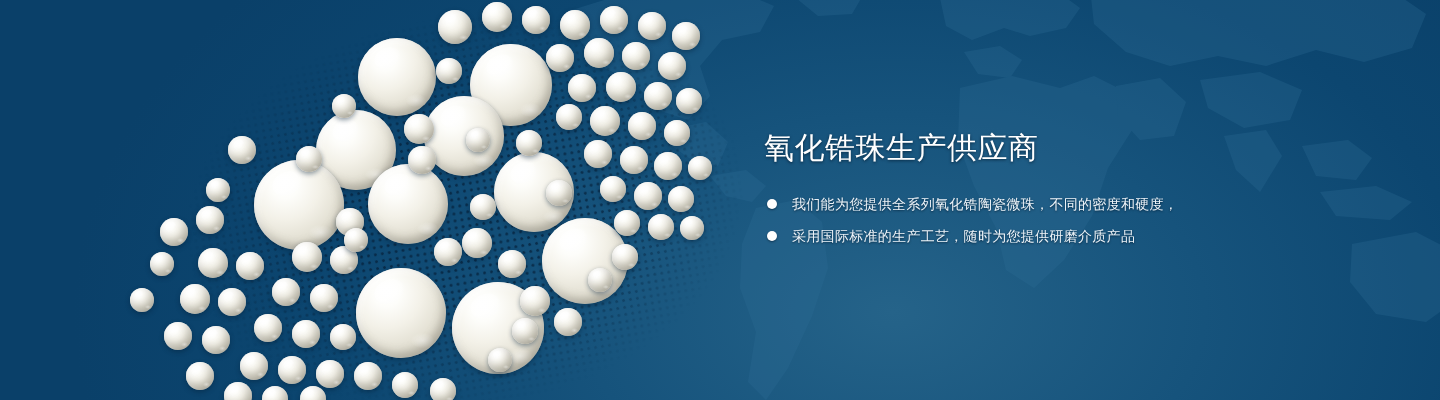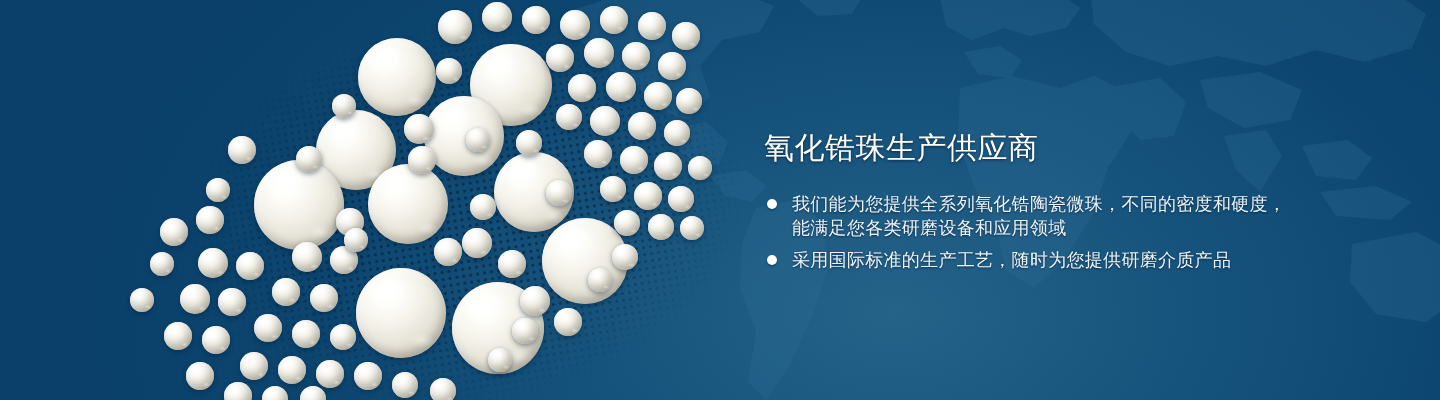--- a/index.html
+++ b/index.html
@@ -97,21 +97,21 @@
   }
   .bullets {
     list-style: none;
     margin: 0; padding: 0;
   }
   .bullet {
     position: relative;
     padding-left: 28px;
     margin-bottom: 8px;
     color: #eef4f9;
-    font-size: 18px;
+    font-size: 14px;
     font-weight: 400;
     line-height: 24px;
     letter-spacing: 0.3px;
     text-shadow: 0 1px 2px rgba(2,24,44,0.70);
   }
   .bullet:last-child { margin-bottom: 0; }
   .bullet .dot {
     position: absolute;
     left: 3px; top: 7px;
     width: 10px; height: 10px;
@@ -260,21 +260,20 @@
   </div>
 
   <div class="copy">
     <h1 class="headline">氧化锆珠生产供应商</h1>
 
     <ul class="bullets">
 
       <li class="bullet">
         <span class="dot"></span>
         <span class="line">我们能为您提供全系列氧化锆陶瓷微珠，不同的密度和硬度，</span>
-        <span class="line">能满足您各类研磨设备和应用领域</span>
       </li>
 
 
       <li class="bullet">
         <span class="dot"></span>
         <span class="line">采用国际标准的生产工艺，随时为您提供研磨介质产品</span>
       </li>
 
     </ul>
   </div>

